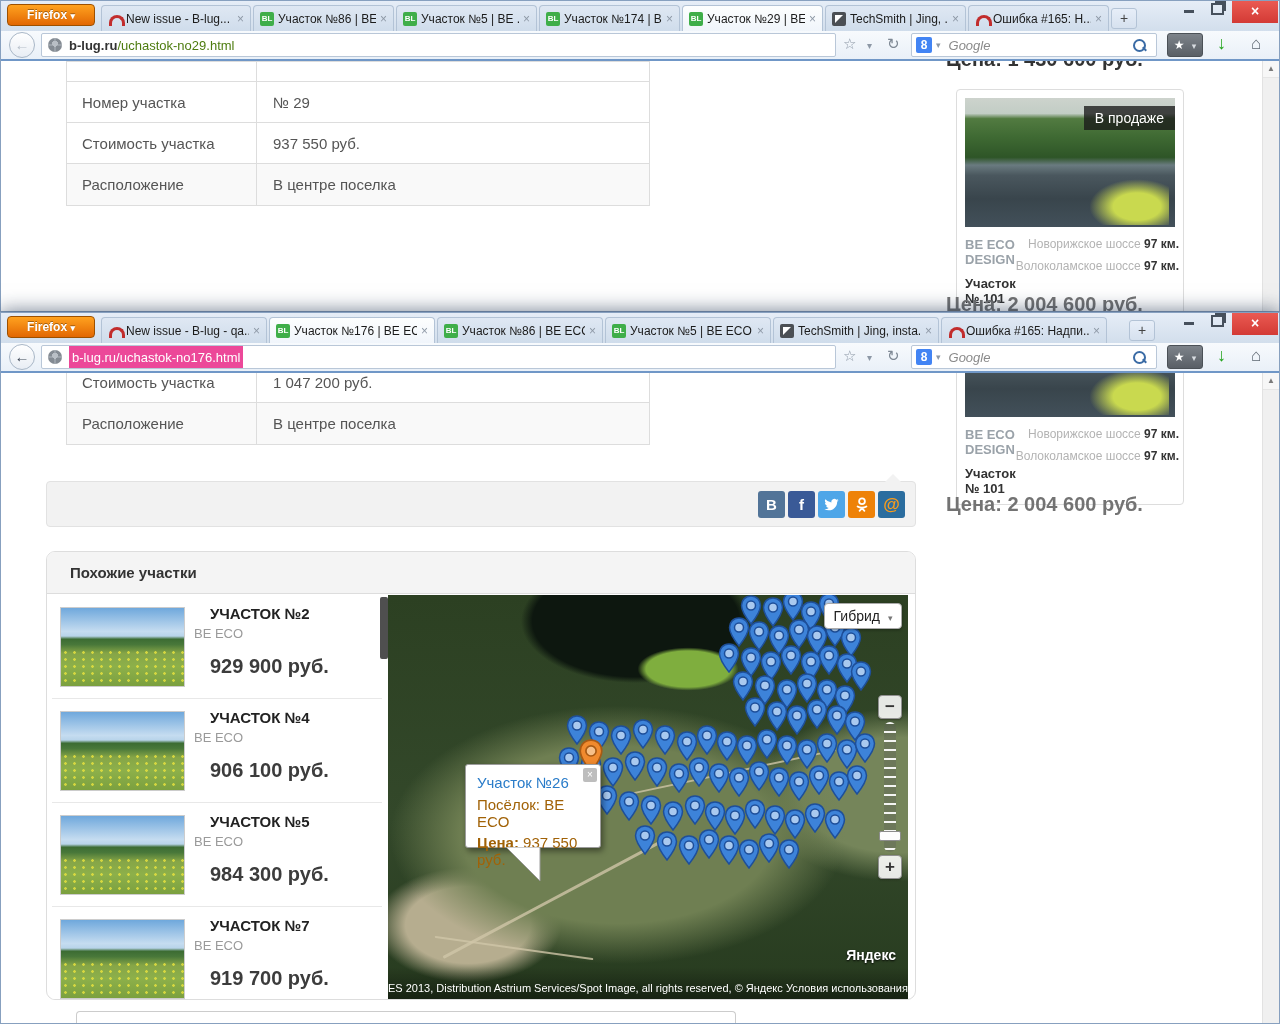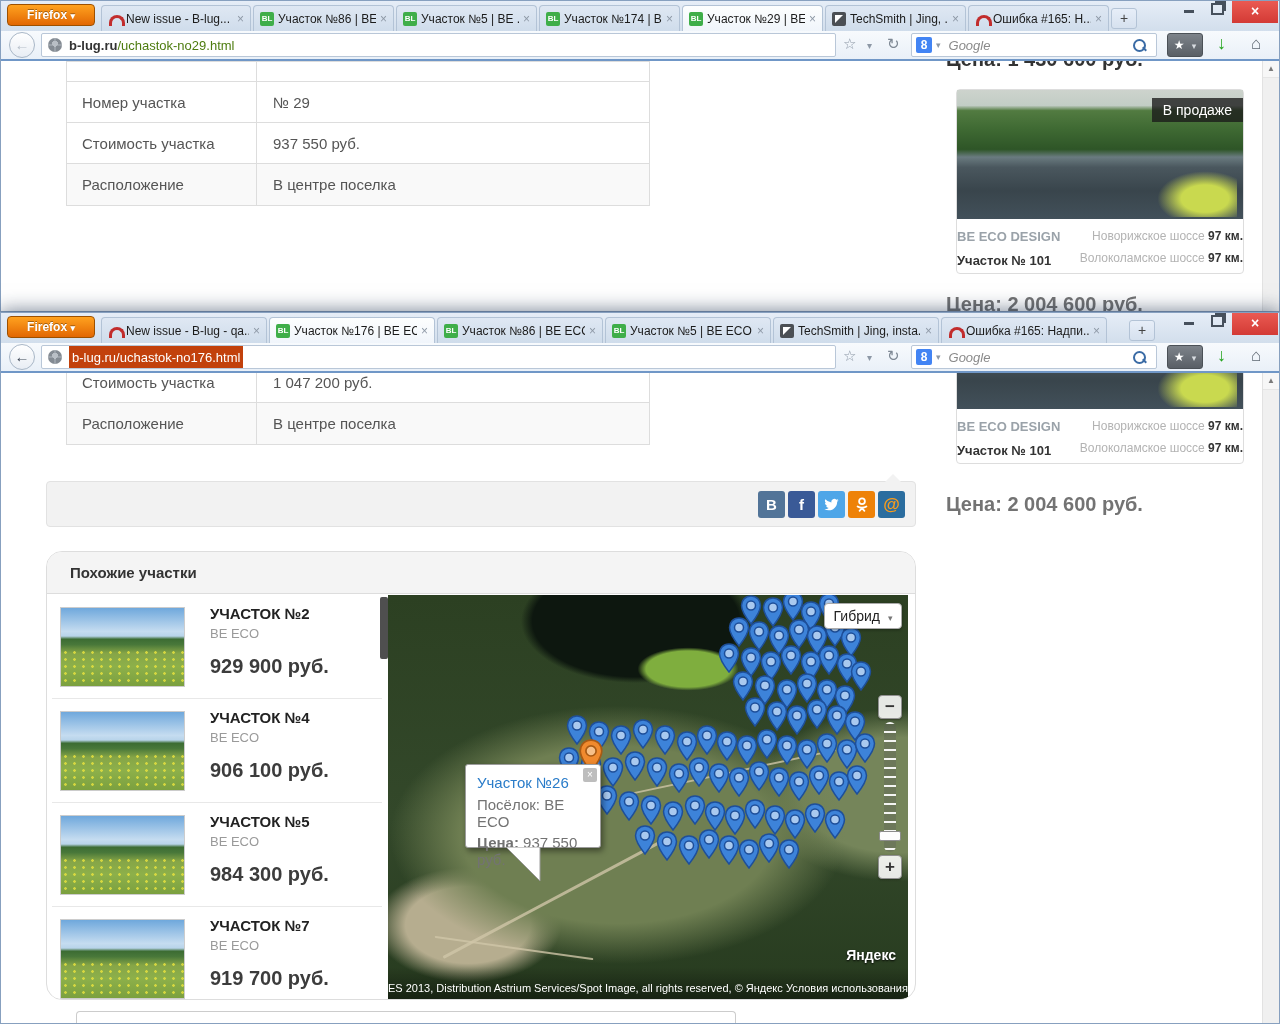--- a/index.html
+++ b/index.html
@@ -47,21 +47,21 @@
     background:linear-gradient(#ffffff,#e8edf4);text-align:center;line-height:24px;font-size:15px;font-weight:bold}
   .back .backbtn{color:#b7c0ca}.front .backbtn{color:#3c4654}
   .urlfield{position:absolute;left:40px;top:2px;width:795px;height:24px;background:#fff;border:1px solid #b9c7d8;
     border-radius:2px;display:flex;align-items:center;font-size:13px;overflow:hidden}
   .globe{flex:0 0 14px;width:14px;height:14px;border-radius:50%;margin-left:6px;
     background:radial-gradient(circle at 50% 40%,#b9bfc6 0 3px,transparent 3px),
       linear-gradient(#9aa1a9 0 0) 50% 50%/2px 100% no-repeat,
       linear-gradient(#9aa1a9 0 0) 50% 50%/100% 2px no-repeat,#848b93}
   .urltext{margin-left:7px;white-space:nowrap}
   .host{color:#333;font-weight:bold}.path{color:#4d7c0f}
-  .urlsel{background:#c2410c;color:#fff;padding:20px 3px}
+  .urlsel{background:#ec4899;color:#fff;padding:20px 3px}
   .tbicon{position:absolute;top:4px;font-size:15px;color:#8d98a6}
   .tb-star{left:842px}.tb-chev{left:866px;font-size:10px;top:9px}.tb-reload{left:886px;color:#7e8894}
   .searchfield{position:absolute;left:910px;top:2px;width:246px;height:24px;background:#fff;border:1px solid #b9c7d8;
     border-radius:2px;display:flex;align-items:center}
   .gicon{flex:0 0 16px;width:16px;height:16px;background:#4284f4;border-radius:2px;color:#fff;font-size:12px;
     font-weight:bold;text-align:center;line-height:16px;margin-left:4px}
   .schev{font-size:9px;color:#8d98a6;margin-left:4px}
   .placeholder{font-style:italic;color:#8a8a8a;margin-left:8px;font-size:13px;flex:1}
   .mag{flex:0 0 13px;width:13px;height:13px;position:relative;margin-right:10px}
   .mag::before{content:"";position:absolute;left:0;top:0;width:9px;height:9px;border:2px solid #3a6ba5;border-radius:50%}
@@ -79,21 +79,21 @@
   
   .info-table{position:absolute;left:65px;width:584px;border:1px solid #ddd;font-size:15px;color:#555;background:#fff}
   .t-row{display:flex;height:41px;border-bottom:1px solid #ddd;align-items:center}
   .t-row:last-child{border-bottom:none}
   .t-row.partial{height:20px}
   .t-row.striped{background:#f9f9f9}
   .t-label{width:190px;padding-left:15px;border-right:1px solid #ddd;align-self:stretch;display:flex;align-items:center}
   .t-value{padding-left:16px}
 
   
-  .side-card{position:absolute;left:955px;width:288px;border:1px solid #ddd;border-radius:4px;background:#fff;padding:0}
+  .side-card{position:absolute;left:955px;width:228px;border:1px solid #ddd;border-radius:4px;background:#fff;padding:8px}
   .photo{height:129px;position:relative;overflow:hidden;
     background:linear-gradient(180deg,#cdd3cd 0%,#c2cdc5 12%,#527b41 16%,#3f6a33 30%,#2e5527 46%,#6a7b80 52%,#4a575e 60%,#39454c 78%,#42505a 100%)}
   .photo::after{content:"";position:absolute;right:6px;bottom:2px;width:80px;height:46px;
     background:radial-gradient(ellipse at 60% 60%,#c9d94f 0 35%,rgba(201,217,79,0) 70%)}
   .badge{position:absolute;top:8px;right:0;background:rgba(25,25,25,.78);color:#fff;font-size:14px;padding:4px 11px}
   .card-meta{display:flex;justify-content:space-between;margin-top:10px}
   .cm-left{font-size:13px}
   .brand{color:#9aa2a9;font-weight:bold;margin-bottom:9px}
   .plot{color:#333;font-weight:bold}
   .cm-right{font-size:12px;text-align:right}
@@ -109,32 +109,32 @@
   .share-panel{position:absolute;left:45px;top:108px;width:870px;height:46px;background:#f2f2f2;border:1px solid #e2e2e2;border-radius:4px}
   .share-notch{position:absolute;right:14px;top:-8px;width:0;height:0;border-left:8px solid transparent;
     border-right:8px solid transparent;border-bottom:8px solid #f2f2f2}
   .share-icons{position:absolute;right:10px;top:9px;display:flex;gap:3px}
   .sicon{width:27px;height:27px;border-radius:3px;color:#fff;text-align:center;line-height:27px;font-weight:bold;
     font-size:15px;display:flex;align-items:center;justify-content:center}
   .s-vk{background:#527498}.s-fb{background:#3a5a97}.s-tw{background:#4ea6e8}.s-ok{background:#ee8208}
   .s-mr{background:#2b6d9f;color:#f89c1c;font-size:17px}
 
   
-  .section{position:absolute;left:45px;top:178px;width:870px;height:449px;border:1px solid #ddd;border-radius:16px;
+  .section{position:absolute;left:45px;top:178px;width:870px;height:449px;border:1px solid #ddd;border-radius:9px;
     background:#fff;overflow:hidden}
   .section-header{height:42px;background:#f4f4f4;border-bottom:1px solid #ddd;line-height:42px;padding-left:23px;
     font-weight:bold;font-size:15px;color:#333}
   .sim-list{position:absolute;left:5px;top:43px;width:330px;bottom:0;background:#fff}
   .sim-item{height:104px;border-bottom:1px solid #e8e8e8;position:relative}
   .sim-thumb{position:absolute;left:8px;top:12px;width:125px;height:80px;border:1px solid #ccc;overflow:hidden;
     background:linear-gradient(180deg,#6fa8dc 0%,#c5dcf0 30%,#b8d4ea 36%,#3c6c33 40%,#49783a 47%,#86a547 58%,#8db04a 75%,#7ba03f 100%)}
   .sim-thumb::after{content:"";position:absolute;left:0;right:0;bottom:0;height:48%;opacity:.8;
     background-image:radial-gradient(circle,#e8e23e 1px,transparent 1.6px);background-size:9px 7px}
   .sim-title{position:absolute;left:158px;top:10px;font-weight:bold;font-size:15px;color:#222}
-  .sim-sub{position:absolute;left:158px;top:31px;font-size:13px;color:#9a9a9a}
+  .sim-sub{position:absolute;left:142px;top:31px;font-size:13px;color:#9a9a9a}
   .sim-price{position:absolute;left:158px;top:60px;font-size:20px;font-weight:bold;color:#3c3c3c}
   .list-scroll{position:absolute;left:333px;top:45px;width:8px;height:62px;background:#4f4f4f;border-radius:2px;z-index:4}
 
   
   .map{position:absolute;left:341px;top:43px;width:520px;height:404px;overflow:hidden;background-color:#2f4424;
     background-image:
       radial-gradient(ellipse 70px 30px at 300px 74px,#7fae3e 60%,rgba(127,174,62,0) 72%),
       radial-gradient(ellipse 115px 62px at 248px 26px,#0d170f 90%,rgba(13,23,15,0) 100%),
       radial-gradient(ellipse 300px 170px at 230px 240px,#6f7f52 52%,rgba(111,127,82,0) 76%),
       radial-gradient(ellipse 130px 80px at 80px 330px,#b6ad8f 48%,rgba(182,173,143,0) 72%),
@@ -152,21 +152,21 @@
   .type-btn .schev{color:#777;font-size:9px}
   .zoomctl{position:absolute;left:490px;top:100px;width:24px;z-index:6}
   .zbtn{width:24px;height:24px;background:rgba(255,255,255,.88);border:1px solid #909090;border-radius:4px;
     text-align:center;line-height:21px;font-size:17px;font-weight:bold;color:#333;box-shadow:0 1px 2px rgba(0,0,0,.3)}
   .zruler{margin:3px auto;width:12px;height:130px;border-radius:6px;
     background:repeating-linear-gradient(180deg,rgba(255,255,255,.92) 0 2px,rgba(90,90,90,.30) 2px 9px)}
   .zthumb{position:absolute;left:1px;top:136px;width:22px;height:10px;background:#fdfdfd;border:1px solid #8c8c8c;border-radius:2px}
   .balloon{position:absolute;left:77px;top:169px;width:136px;height:84px;background:#fff;border:1px solid #9c9c9c;
     border-radius:3px;box-shadow:2px 3px 6px rgba(0,0,0,.45);padding:9px 0 0 11px;font-size:14px;z-index:5}
   .bl-title{color:#2a7cc9;font-size:15px;margin-bottom:5px}
-  .bl-line{color:#737373;font-size:15px;margin-bottom:4px}
+  .bl-line{color:#a16207;font-size:15px;margin-bottom:4px}
   .bl-close{position:absolute;top:3px;right:3px;width:14px;height:14px;background:#bdbdbd;color:#fff;font-size:10px;
     line-height:14px;text-align:center;border-radius:2px}
   .balloon-tail{position:absolute;left:118px;top:252px;z-index:5}
   .attr-bar{position:absolute;left:0;right:0;top:372px;height:32px;color:#fff;font-size:11px;
     background:linear-gradient(rgba(0,0,0,0),rgba(0,0,0,.42));white-space:nowrap;padding-top:15px;z-index:6}
   .attr-bar a{color:#fff}
   .ylogo{position:absolute;right:12px;top:352px;color:#fff;font-weight:bold;font-size:14px;
     text-shadow:0 1px 2px rgba(0,0,0,.9);z-index:6}
 
   .bottom-box{position:absolute;left:75px;top:638px;width:660px;height:20px;border:1px solid #ccc;

